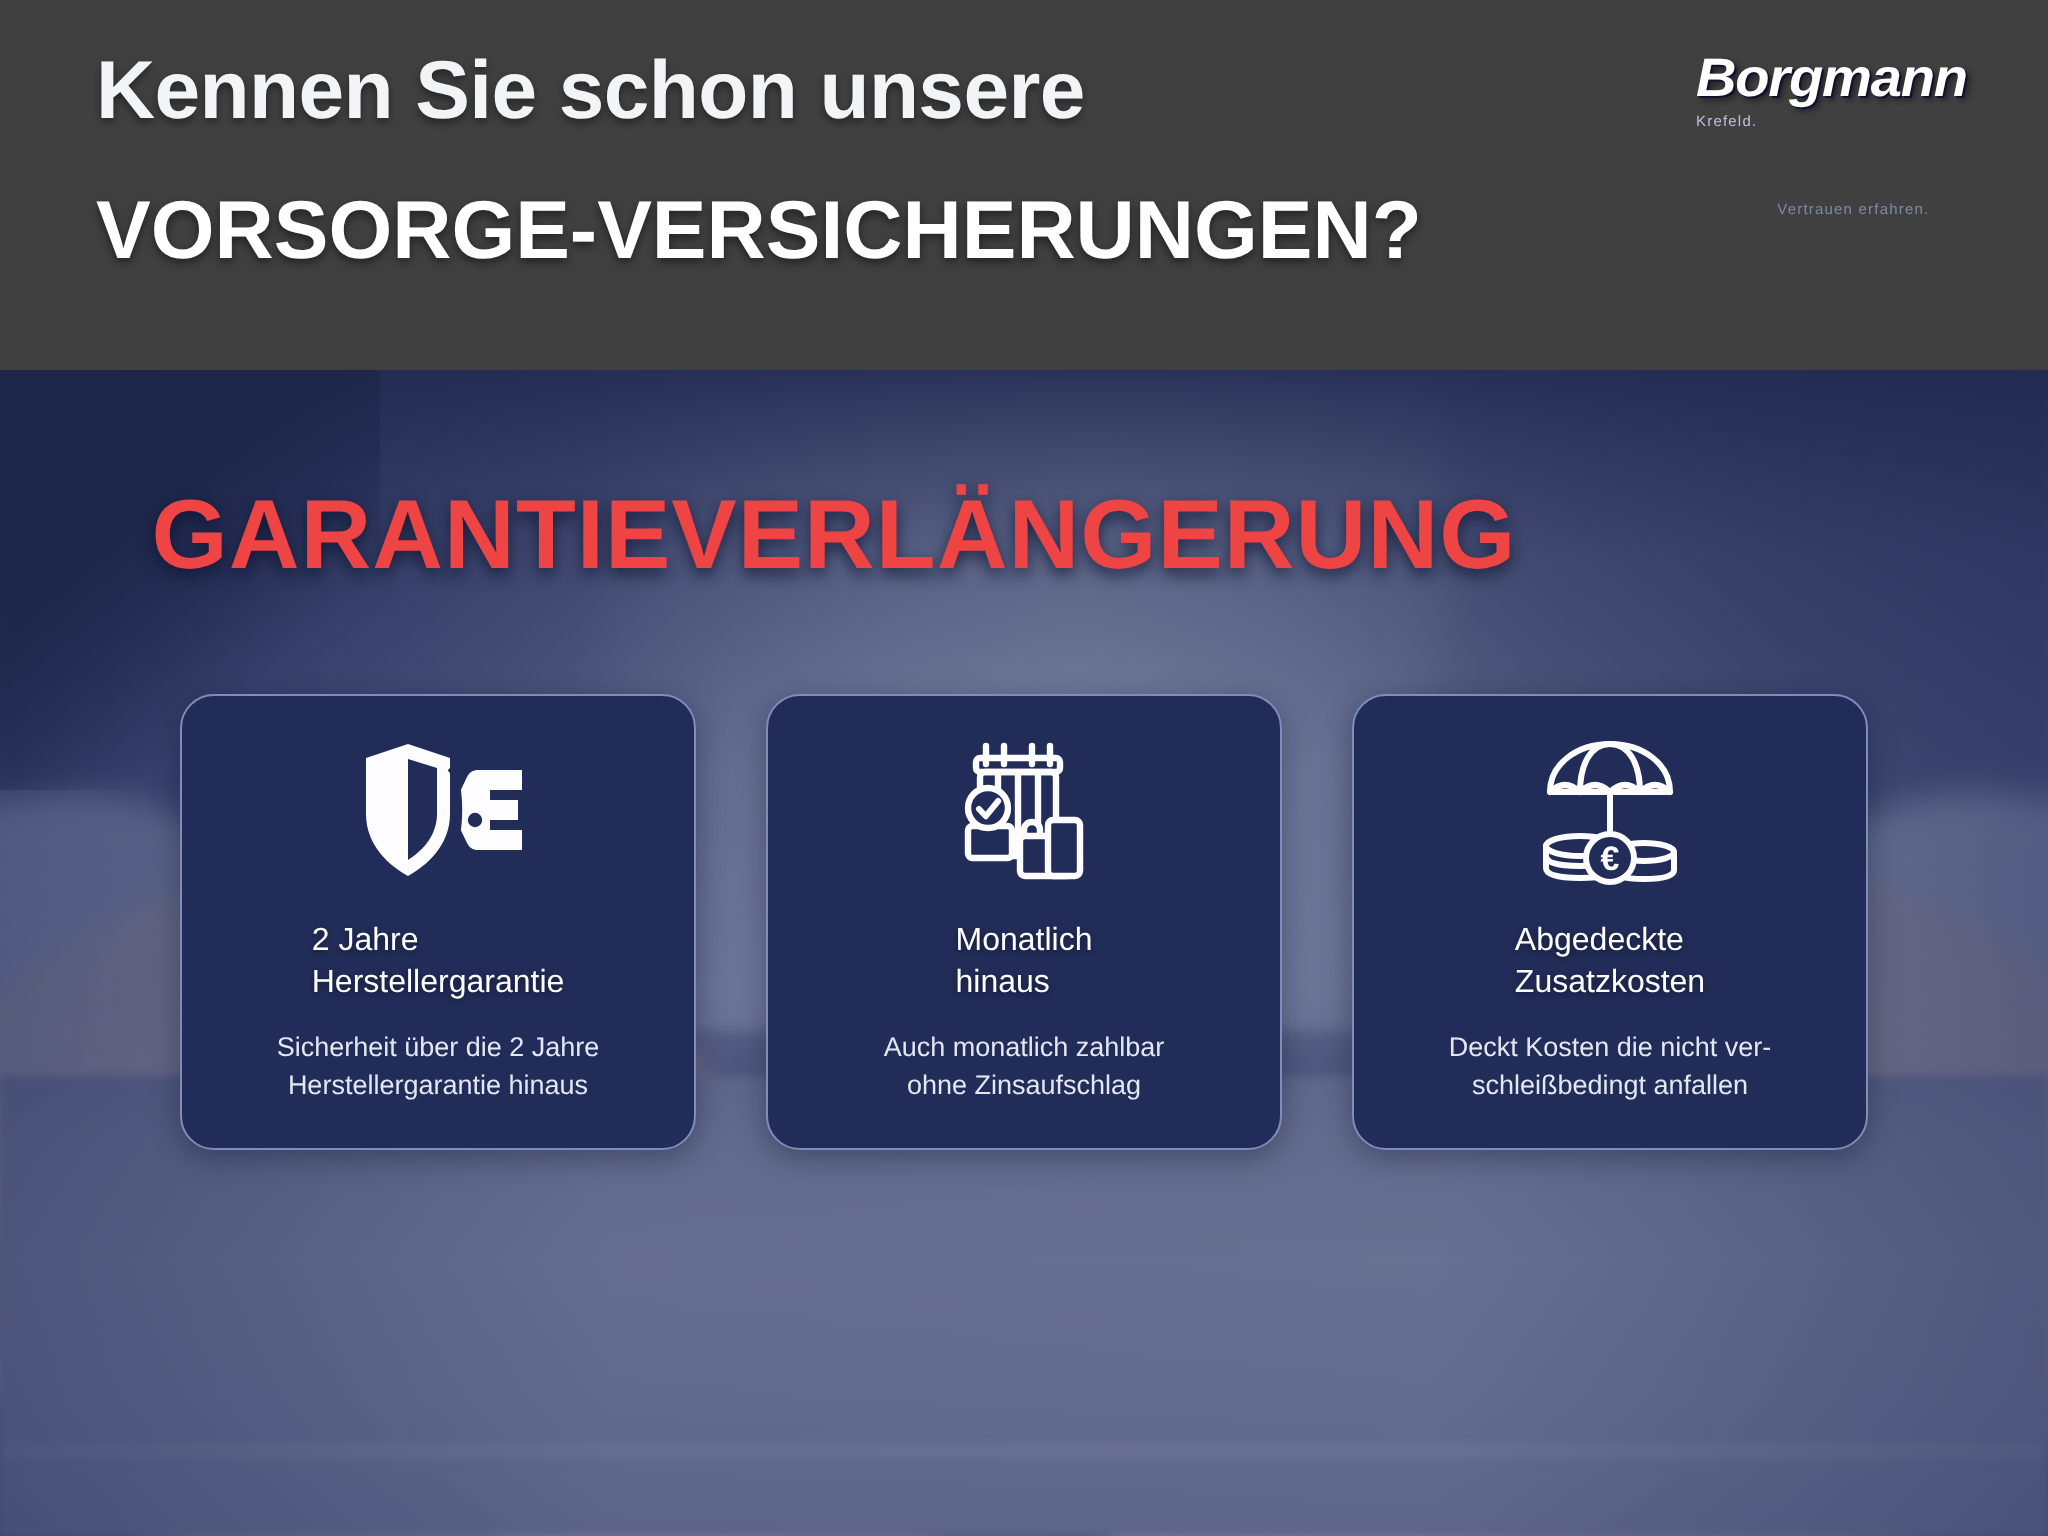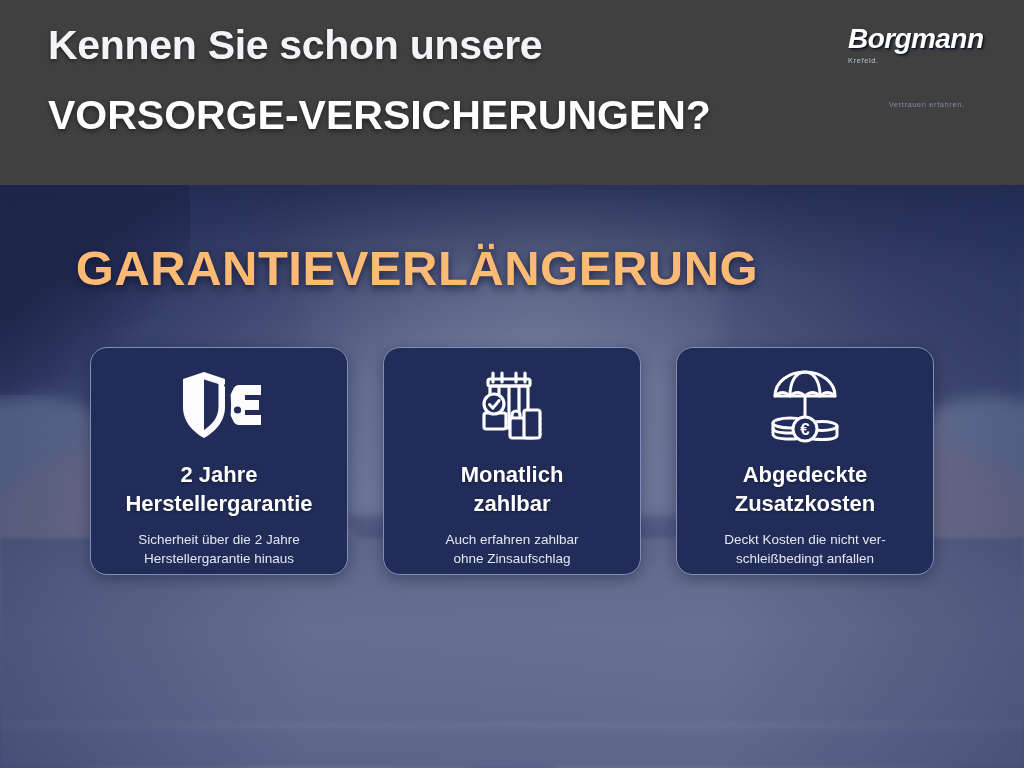--- a/index.html
+++ b/index.html
@@ -156,21 +156,21 @@
     font-size:7.5px; font-weight:normal; color:#b9c1d6;
     letter-spacing:.6px; white-space:nowrap;
     display:flex; gap:10px;
   }
   .logo-tag-sep { color:#7e8aa8;margin-top:44px; }
 
   
   .main-title {
     position:absolute; left:0; top:240px; width:834px;
     text-align:center;
-    font-size:49px; font-weight:bold; color:#fdba74;
+    font-size:49px; font-weight:bold; color:#ef4444;
     letter-spacing:.5px;
     text-shadow:0 3px 8px rgba(12,18,44,.75);
     z-index:6;
   }
 
   
   .cards {
     position:absolute; left:0; top:347px; width:1024px;
     display:flex; justify-content:center; gap:35px;
     z-index:6;
@@ -180,22 +180,22 @@
     background:#212c58;
     border:1.5px solid #7f8dbb;
     border-radius:17px;
     display:flex; flex-direction:column; align-items:center;
     padding-top:18px;
     box-shadow:0 4px 14px rgba(10,15,35,.35);
   }
   .card-icon { width:92px; height:82px; display:block; }
   .card-title {
     margin-top:12px;
-    font-size:22px; font-weight:bold; color:#ffffff;
-    text-align:center; line-height:1.32;
+    font-size:16px; font-weight:normal; color:#ffffff;
+    text-align:left; line-height:1.32;
     text-shadow:0 1px 3px rgba(0,0,0,.4);
   }
   .card-sub {
     margin-top:13px;
     font-size:13.5px; color:#e3e7f1;
     text-align:center; line-height:1.38;
     padding:0 10px;
   }
 </style>
 </head>
@@ -281,24 +281,24 @@
           <circle cx="28" cy="38" r="10" fill="#212c58"></circle>
           <path d="M23.5 38.5 l3.4 3.6 l6.2 -7.6" stroke-width="3"></path>
           <path d="M46 60 v-11 a4 4 0 0 1 8 0 v5" fill="#212c58"></path>
           <rect x="44" y="52" width="26" height="20" rx="2.5" fill="#212c58"></rect>
           <path d="M70 53 h4 M70 58 h4 M70 63 h4 M70 68 h4"></path>
           <rect x="58" y="44" width="16" height="28" rx="2.5" fill="#212c58"></rect>
         </g>
       </svg>
       <div class="card-title">
         <span>Monatlich</span><br>
-        <span>zahlbar</span>
+        <span>hinaus</span>
       </div>
       <div class="card-sub">
-        <span>Auch erfahren zahlbar</span><br>
+        <span>Auch monatlich zahlbar</span><br>
         <span>ohne Zinsaufschlag</span>
       </div>
     </div>
 
     <div class="card">
       <svg class="card-icon" viewBox="0 0 92 82">
         <g fill="none" stroke="#fdfdff" stroke-width="3" stroke-linejoin="round" stroke-linecap="round">
           <path d="M16 30 C16 16 29.5 6 46 6 C62.5 6 76 16 76 30 Z"></path>
           <path d="M31 30 C31 16 36.5 6 46 6 C55.5 6 61 16 61 30"></path>
           <path d="M16 30 q7.5 -7 15 0 q7.5 -7 15 0 q7.5 -7 15 0 q7.5 -7 15 0"></path>

